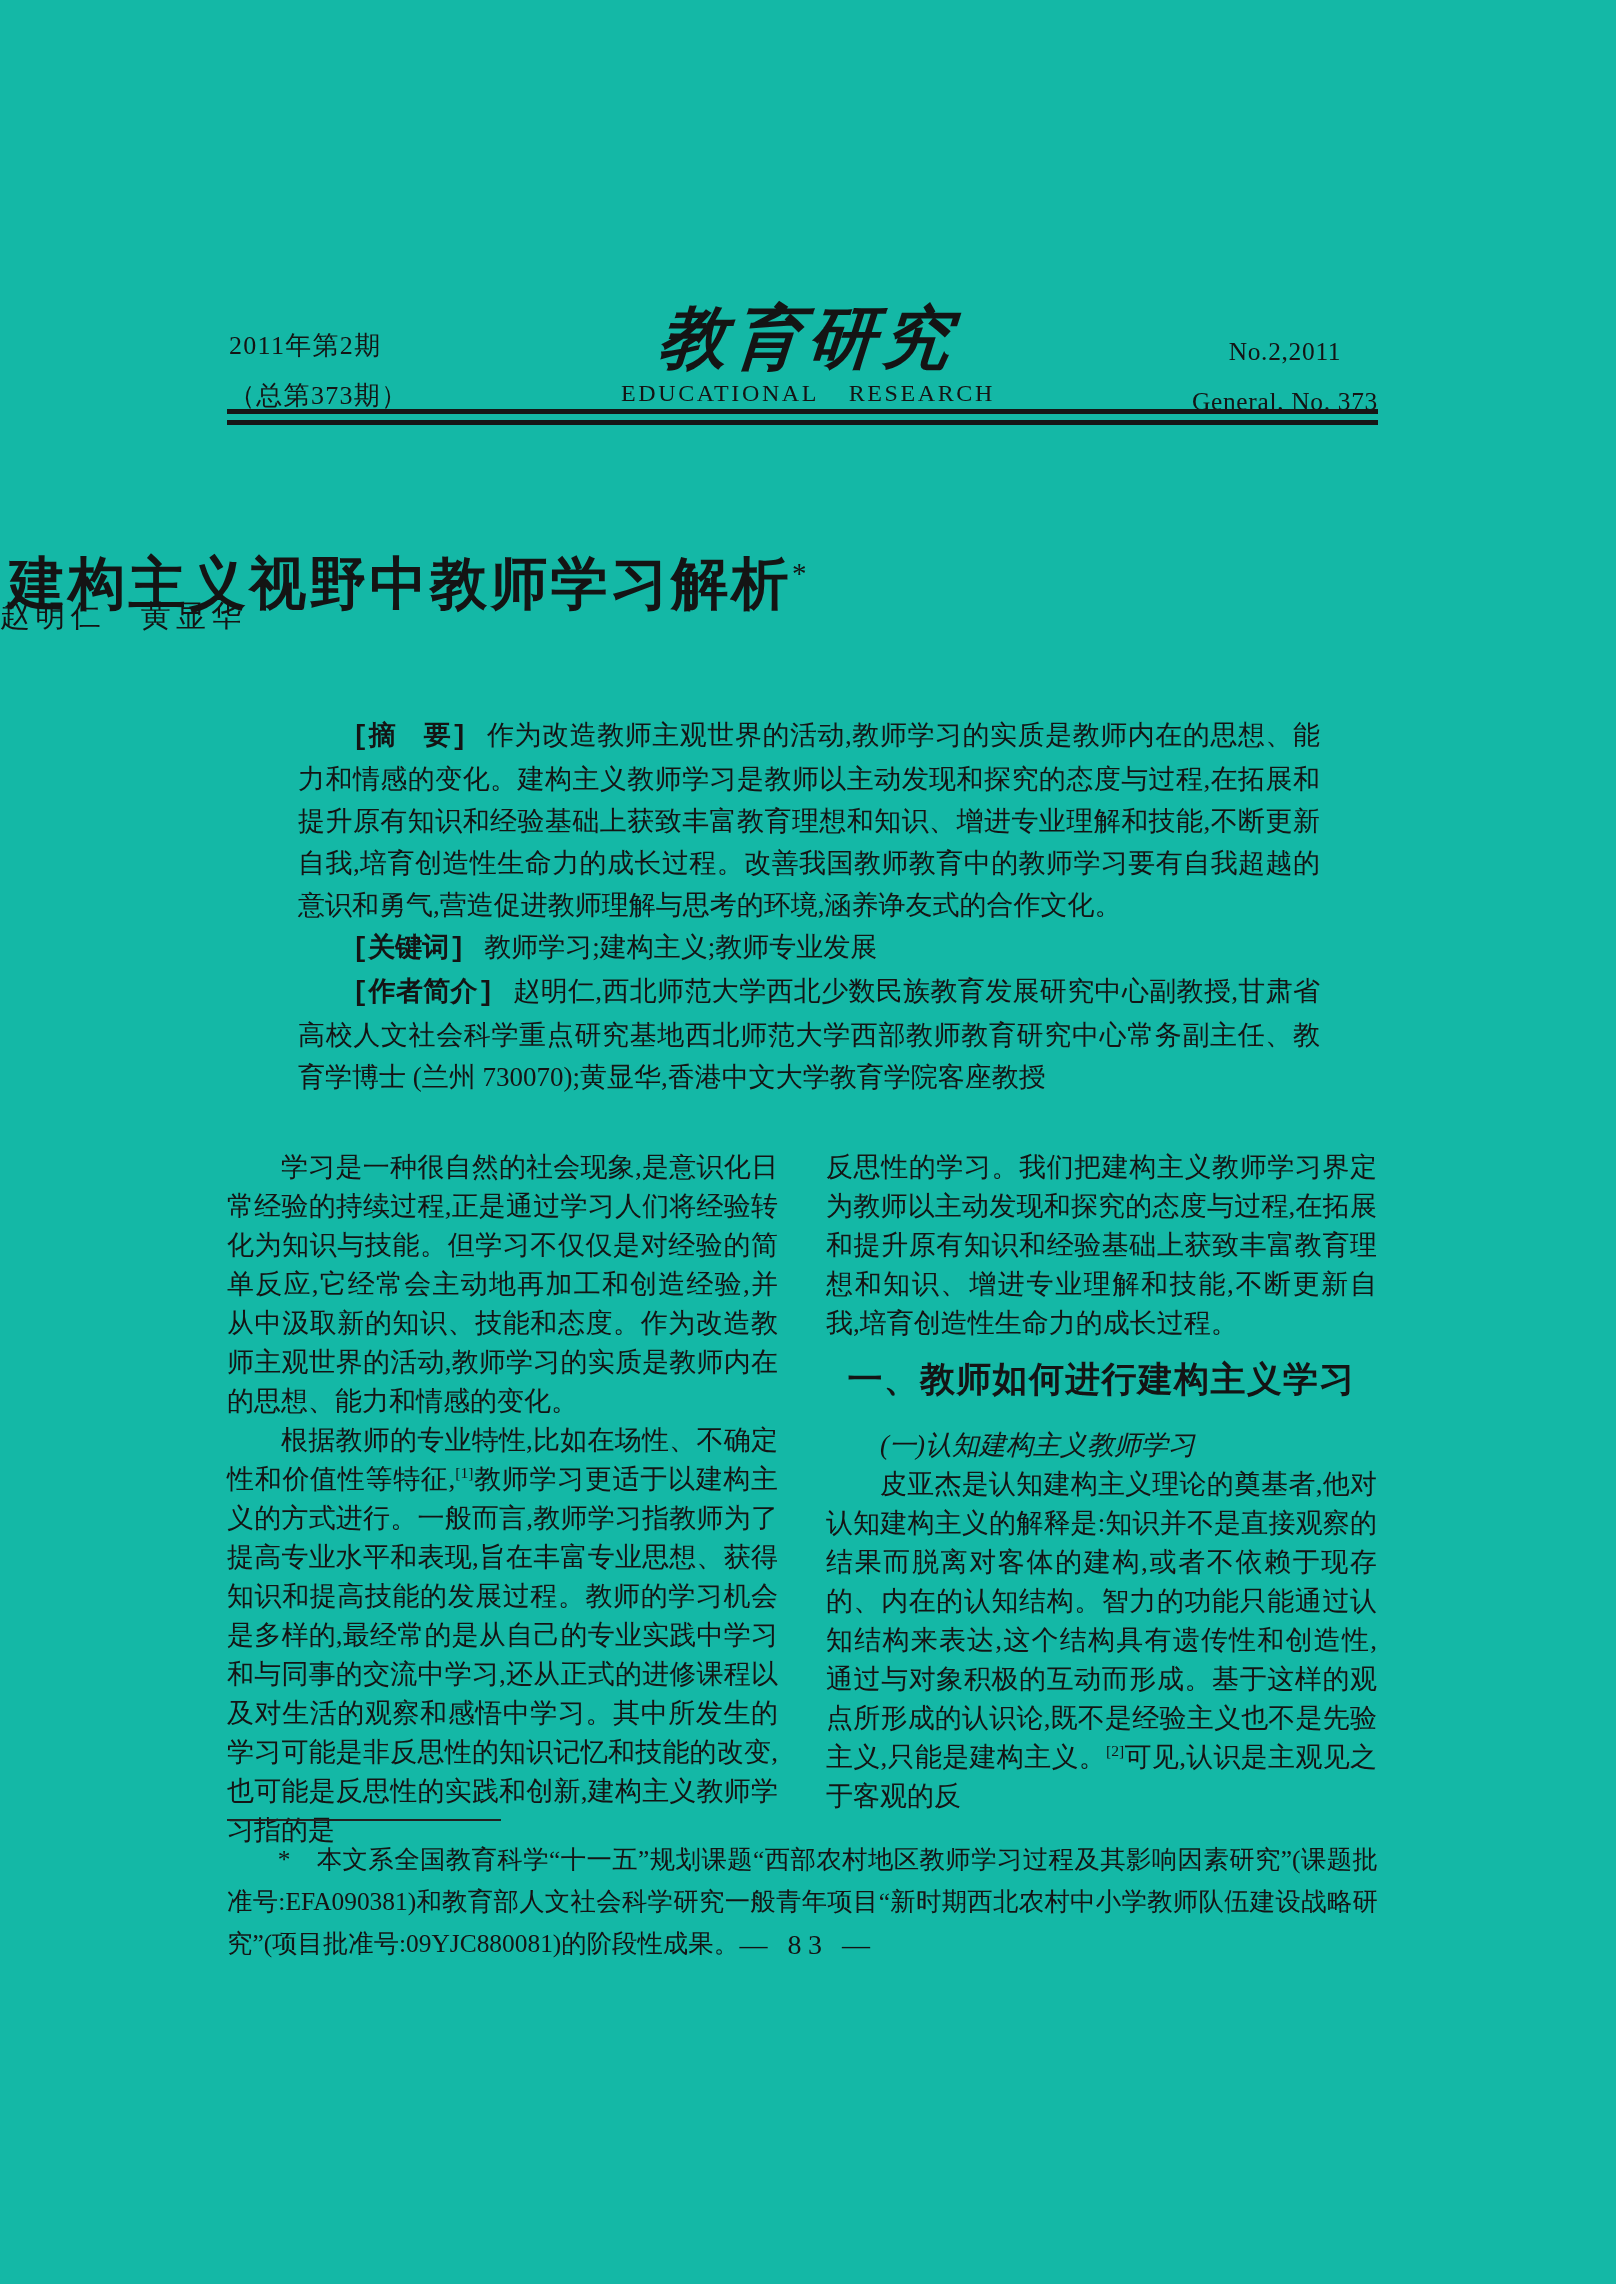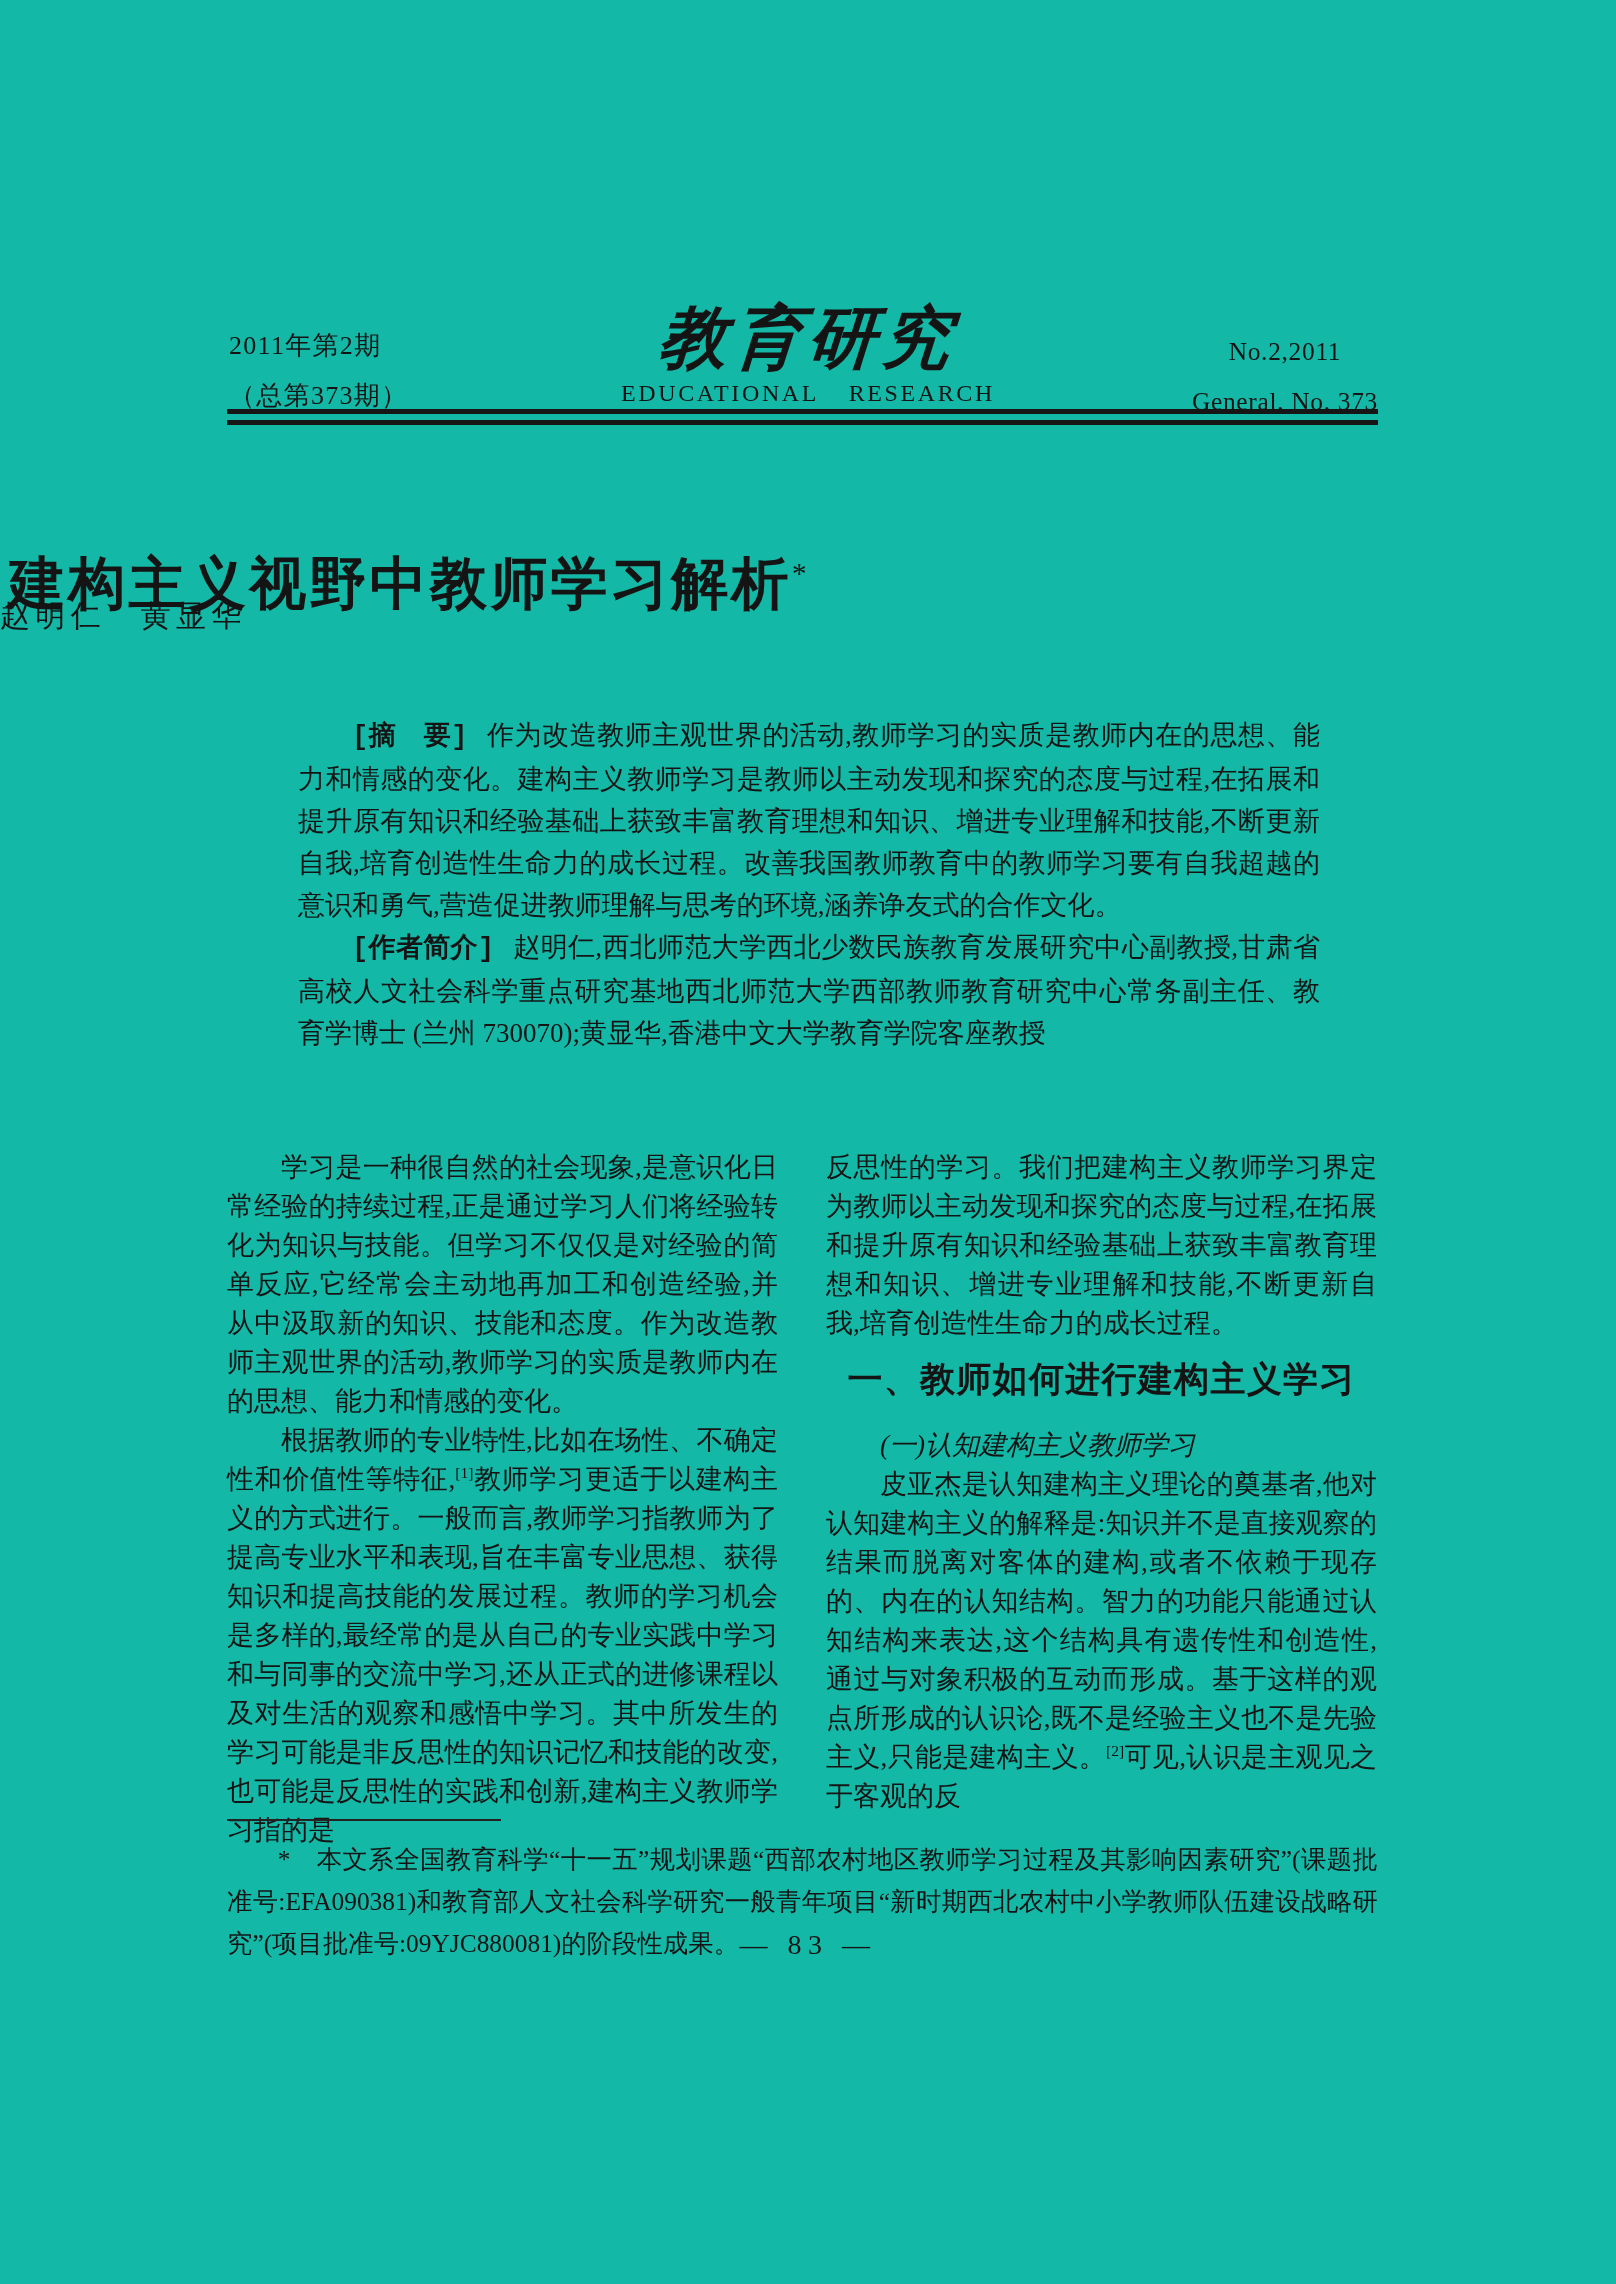--- a/index.html
+++ b/index.html
@@ -123,20 +123,23 @@
     <span>建构主义视野中教师学习解析</span><sup class="title-sup">*</sup>
   </h1>
 
   <div class="authors">赵明仁　黄显华</div>
 
   <div class="abstract">
     <p class="abs-p">
       <b class="lbl">[摘　要]</b><span>作为改造教师主观世界的活动,教师学习的实质是教师内在的思想、能力和情感的变化。建构主义教师学习是教师以主动发现和探究的态度与过程,在拓展和提升原有知识和经验基础上获致丰富教育理想和知识、增进专业理解和技能,不断更新自我,培育创造性生命力的成长过程。改善我国教师教育中的教师学习要有自我超越的意识和勇气,营造促进教师理解与思考的环境,涵养诤友式的合作文化。</span>
     </p>
     <p class="abs-p">
+      <b class="lbl">[关键词]</b><span>教师学习;建构主义;教师专业发展</span>
+    </p>
+    <p class="abs-p">
       <b class="lbl">[作者简介]</b><span>赵明仁,西北师范大学西北少数民族教育发展研究中心副教授,甘肃省高校人文社会科学重点研究基地西北师范大学西部教师教育研究中心常务副主任、教育学博士 (兰州 730070);黄显华,香港中文大学教育学院客座教授</span>
     </p>
   </div>
 
   <div class="col col-left">
     <p class="body-p indent">学习是一种很自然的社会现象,是意识化日常经验的持续过程,正是通过学习人们将经验转化为知识与技能。但学习不仅仅是对经验的简单反应,它经常会主动地再加工和创造经验,并从中汲取新的知识、技能和态度。作为改造教师主观世界的活动,教师学习的实质是教师内在的思想、能力和情感的变化。</p>
     <p class="body-p indent">
       <span>根据教师的专业特性,比如在场性、不确定性和价值性等特征,</span><sup class="ref">[1]</sup><span>教师学习更适于以建构主义的方式进行。一般而言,教师学习指教师为了提高专业水平和表现,旨在丰富专业思想、获得知识和提高技能的发展过程。教师的学习机会是多样的,最经常的是从自己的专业实践中学习和与同事的交流中学习,还从正式的进修课程以及对生活的观察和感悟中学习。其中所发生的学习可能是非反思性的知识记忆和技能的改变,也可能是反思性的实践和创新,建构主义教师学习指的是</span>
     </p>
   </div>

